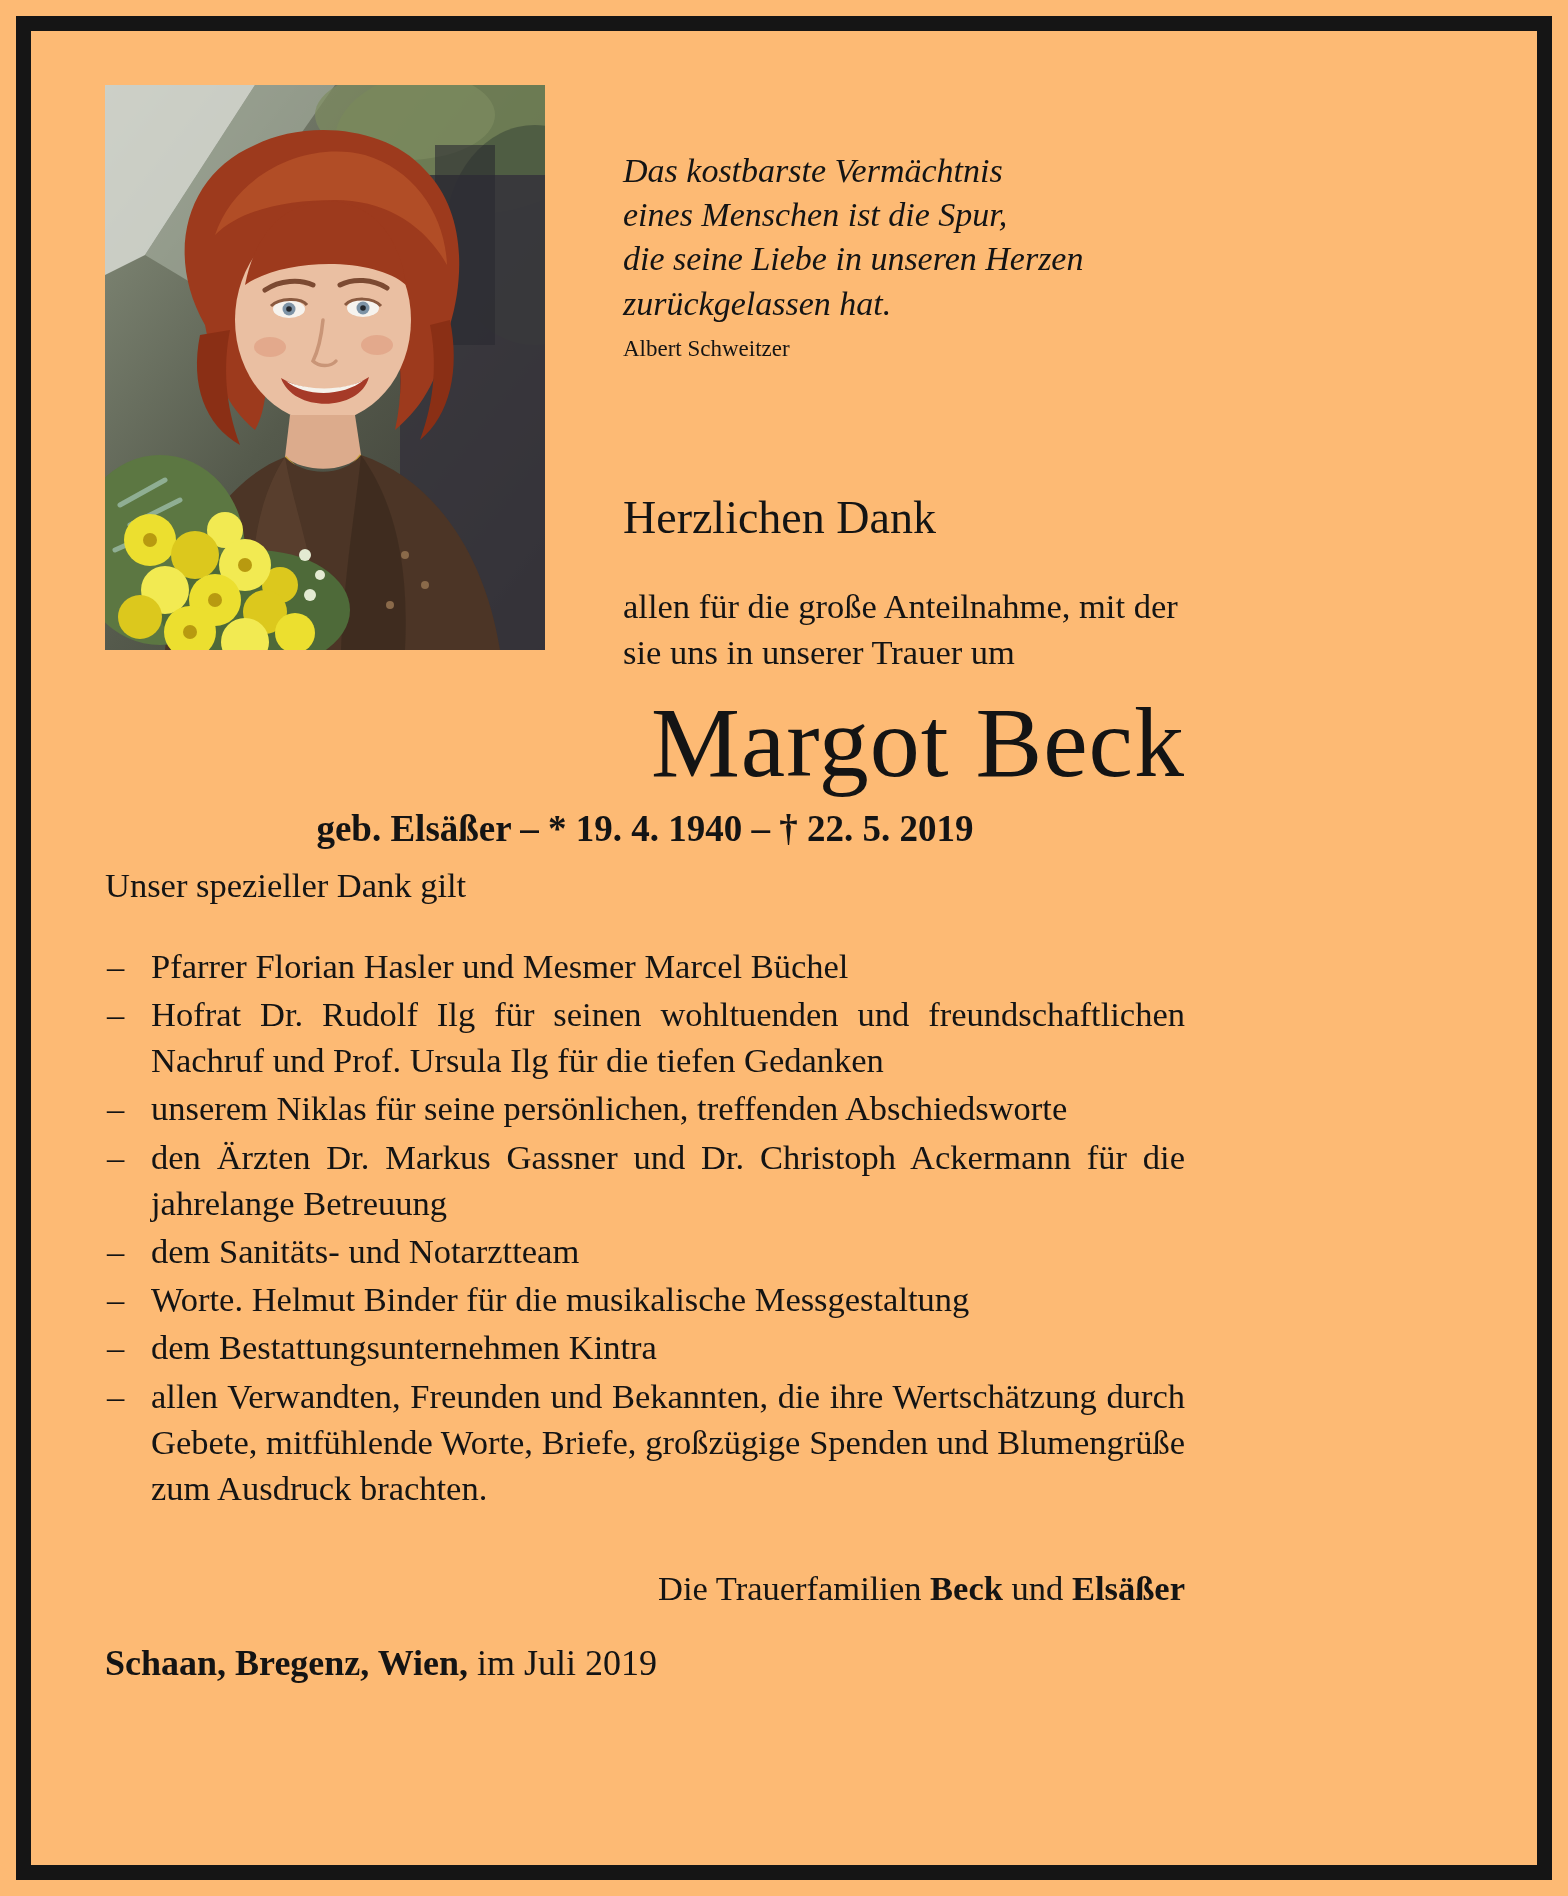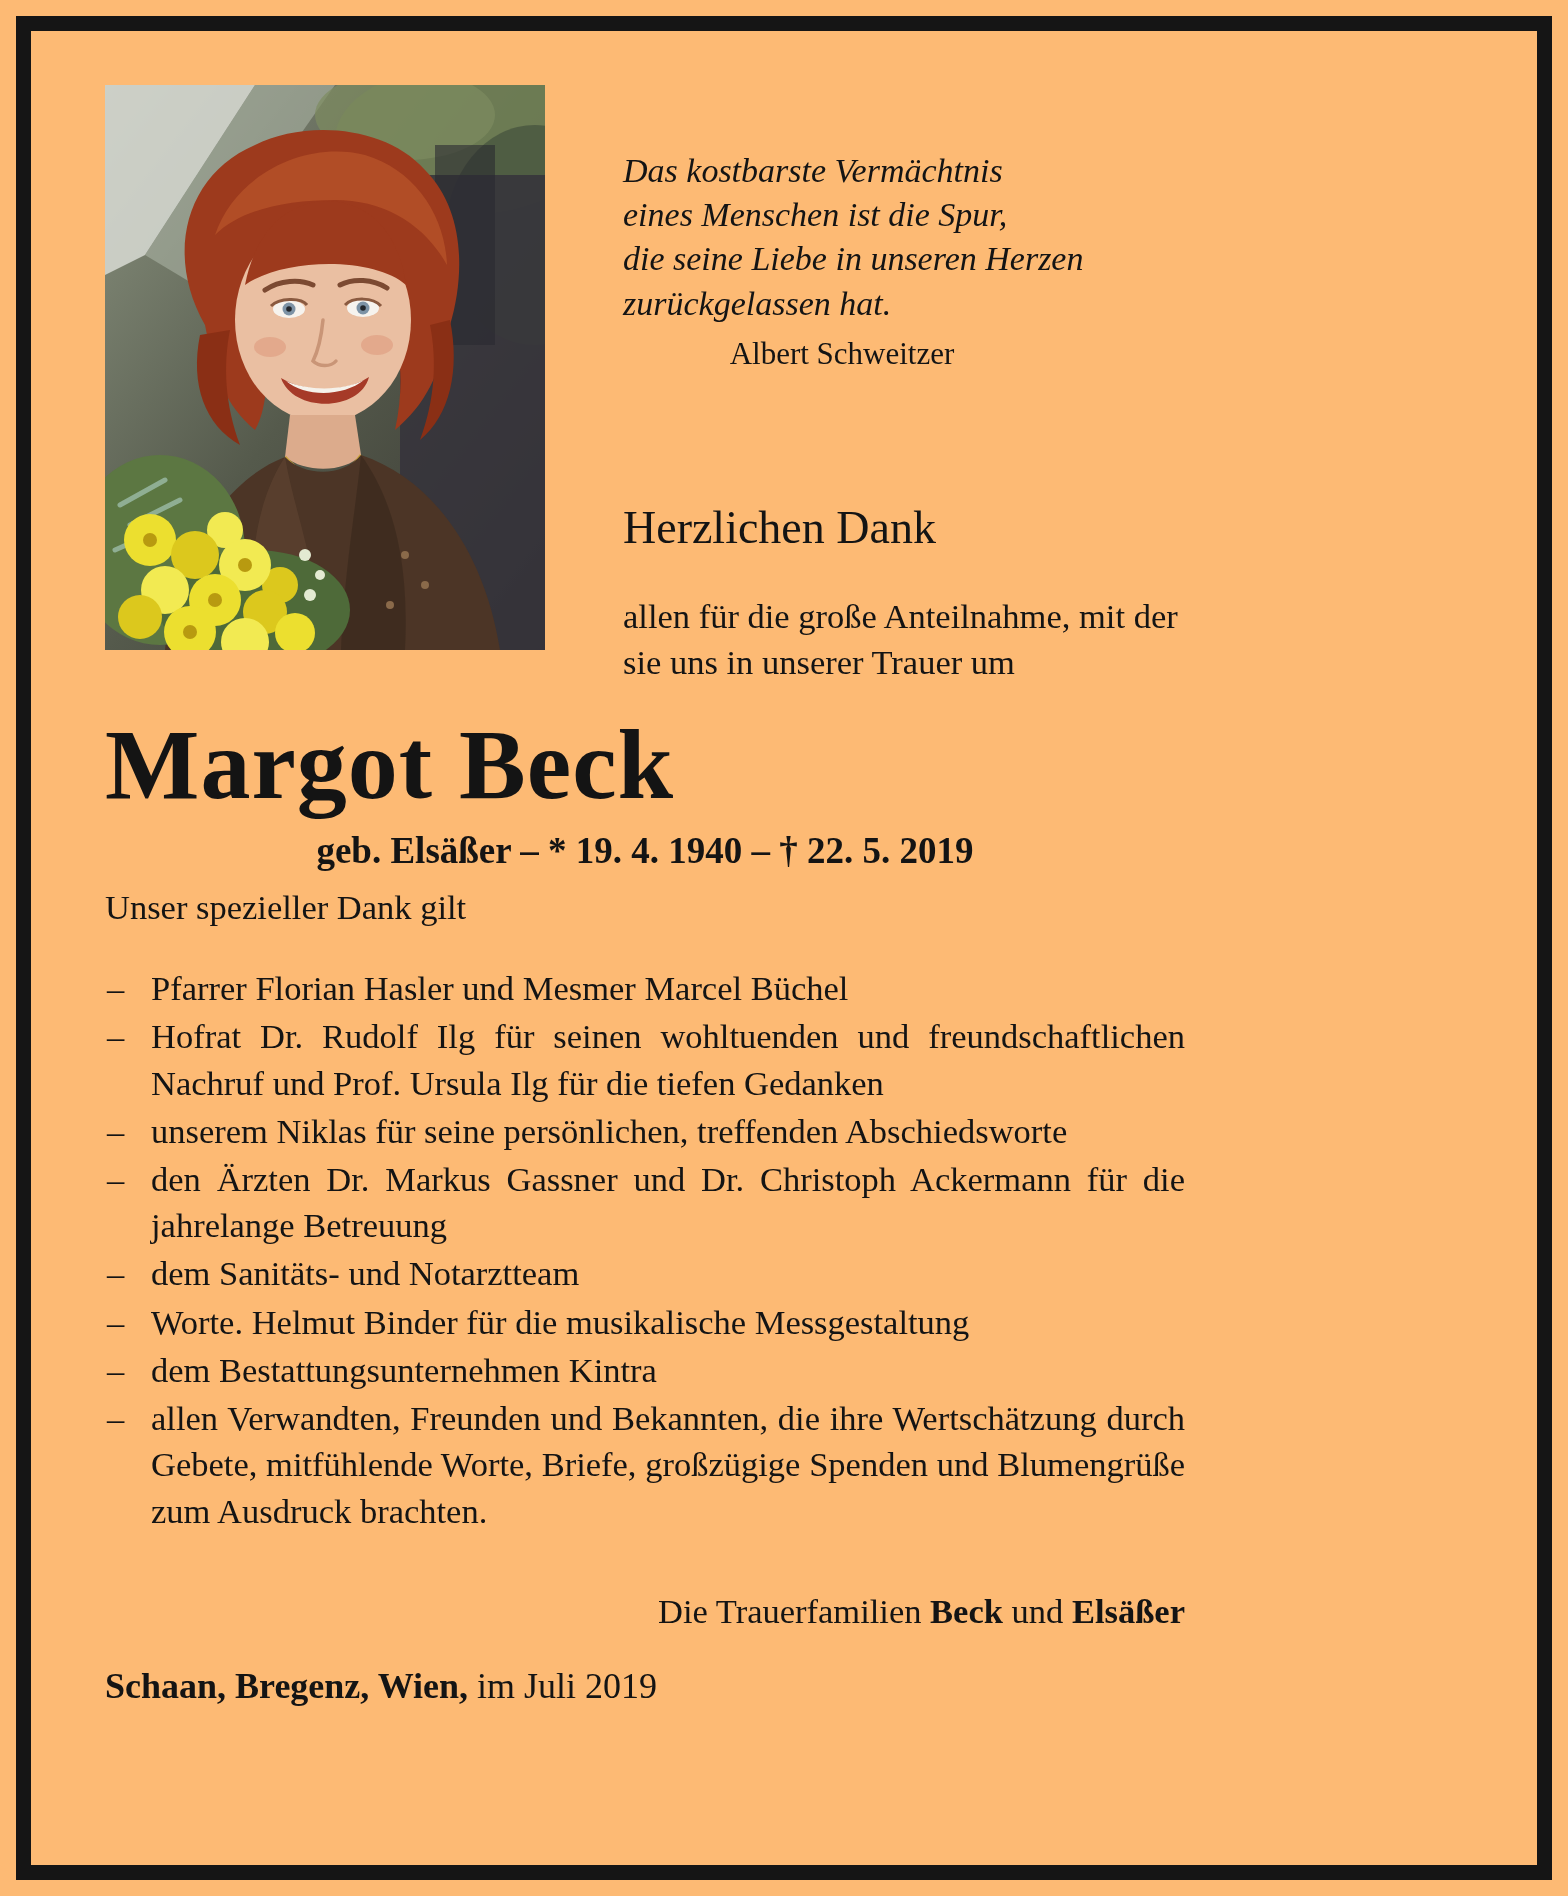--- a/index.html
+++ b/index.html
@@ -32,38 +32,38 @@
     overflow: hidden;
     background: #55594c;
   }
   .photo svg { display: block; }
   .top-right { margin-left: 78px; width: 590px; }
   .quote { margin-top: 64px; font-style: italic; font-size: 34px; line-height: 1.3; }
   .quote-line { white-space: nowrap; }
   .attribution {
     margin-top: 8px;
     font-style: normal;
-    font-size: 31px;
-    text-align: center;
+    font-size: 23px;
+    text-align: left;
     width: 438px;
   }
   .thanks-heading {
     margin: 128px 0 0 0;
     font-size: 46px;
     font-weight: normal;
     line-height: 1.15;
   }
   .intro { margin-top: 38px; font-size: 34px; line-height: 1.35; font-family: Liberation Serif, serif; }
   .intro-line { white-space: nowrap; }
   .name {
-    margin: 30px 0 0 0;
+    margin: 18px 0 0 0;
     font-size: 100px;
-    font-weight: bold;
+    font-weight: normal;
     line-height: 1.0;
-    text-align: left;
+    text-align: right;
     letter-spacing: 1px;
   }
   .dates {
     margin-top: 14px;
     font-size: 37px;
     font-weight: bold;
     text-align: center;
   }
   .body-text { font-size: 34.5px; line-height: 1.34; }
   .continuation { margin-top: 36px; }

